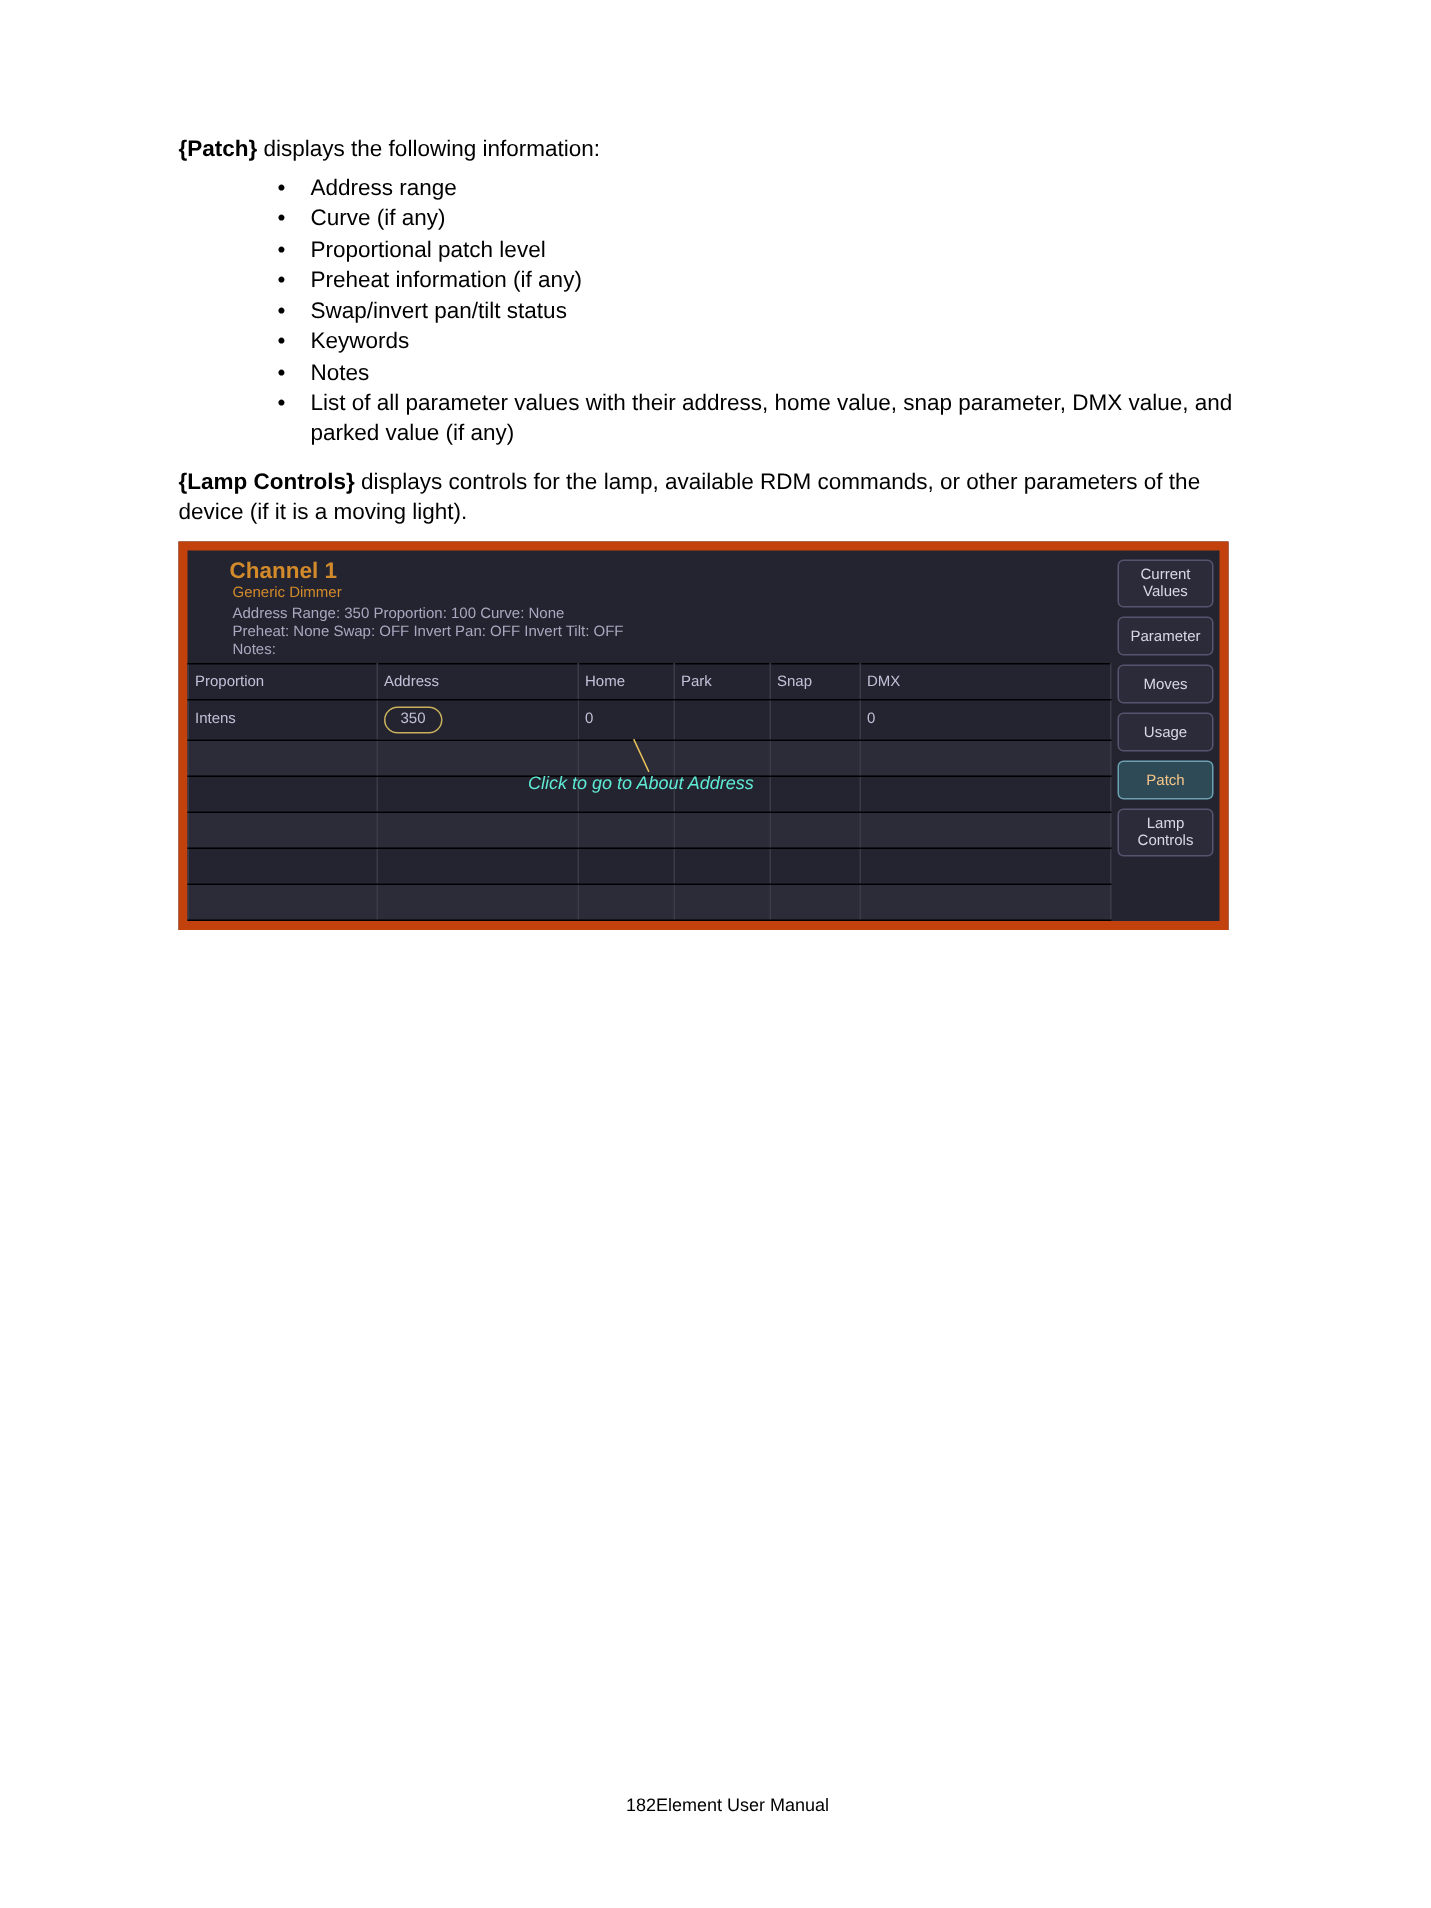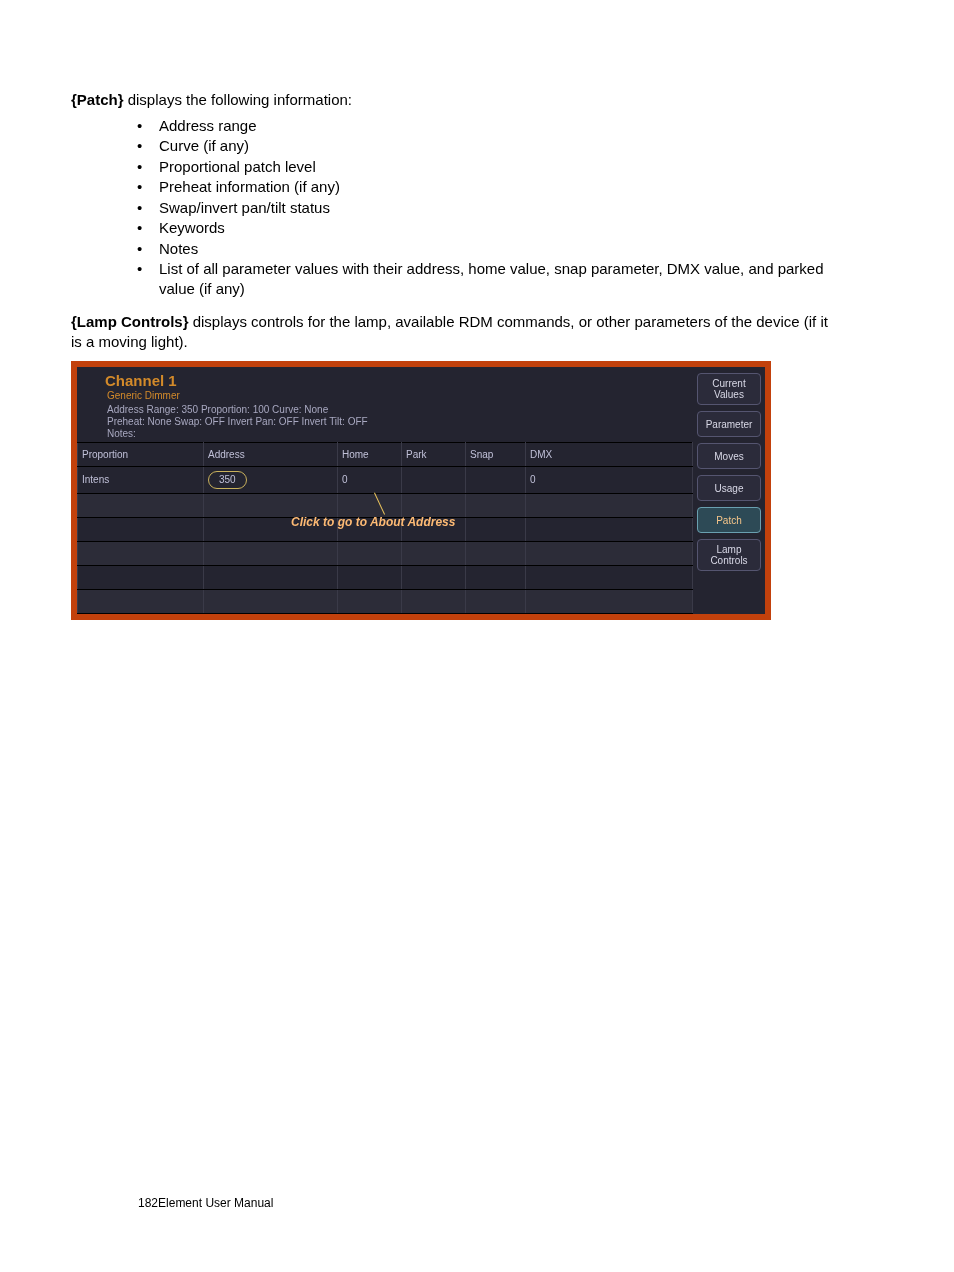--- a/index.html
+++ b/index.html
@@ -7,21 +7,21 @@
     font-family: Arial, Helvetica, sans-serif;
     background: #fff;
     width: 954px;
     height: 1272px;
     position: relative;
     color: #000;
     font-size: 15px;
     line-height: 1.3;
   }
   .page-content {
-    padding: 90px 122px 0 71px;
+    padding: 90px 122px 0 119px;
   }
   .para { margin-bottom: 6px; }
   .bold { font-weight: bold; }
   ul.doc-list {
     list-style: none;
     padding-left: 60px;
     margin-top: 6px;
     margin-bottom: 14px;
   }
   ul.doc-list li {
@@ -120,45 +120,45 @@
   .addr-oval {
     display: inline-block;
     border: 1px solid #c9b15c;
     border-radius: 10px;
     padding: 0 10px;
     line-height: 16px;
     color: #c0c0d8;
   }
   .callout {
     position: absolute;
-    left: 214px;
+    left: 227px;
     top: 148px;
-    color: #fdba74;
+    color: #5eead4;
     font-style: italic;
-    font-weight: bold;
+    font-weight: normal;
     font-size: 12px;
     white-space: nowrap;
   }
   .callout-line {
     position: absolute;
     left: 297px;
     top: 126px;
     width: 1px;
     height: 24px;
     background: #e9c25c;
     transform: rotate(-25deg);
     transform-origin: top left;
   }
   .footer {
     position: absolute;
     bottom: 60px;
     left: 138px;
     right: 122px;
     display: flex;
-    justify-content: flex-start;
+    justify-content: center;
     font-size: 12px;
     color: #000;
   }
   .col-param { width: 126px; }
   .col-addr  { width: 134px; }
   .col-home  { width: 64px; }
   .col-park  { width: 64px; }
   .col-snap  { width: 60px; }
   .col-dmx   { width: auto; }
 </style>

